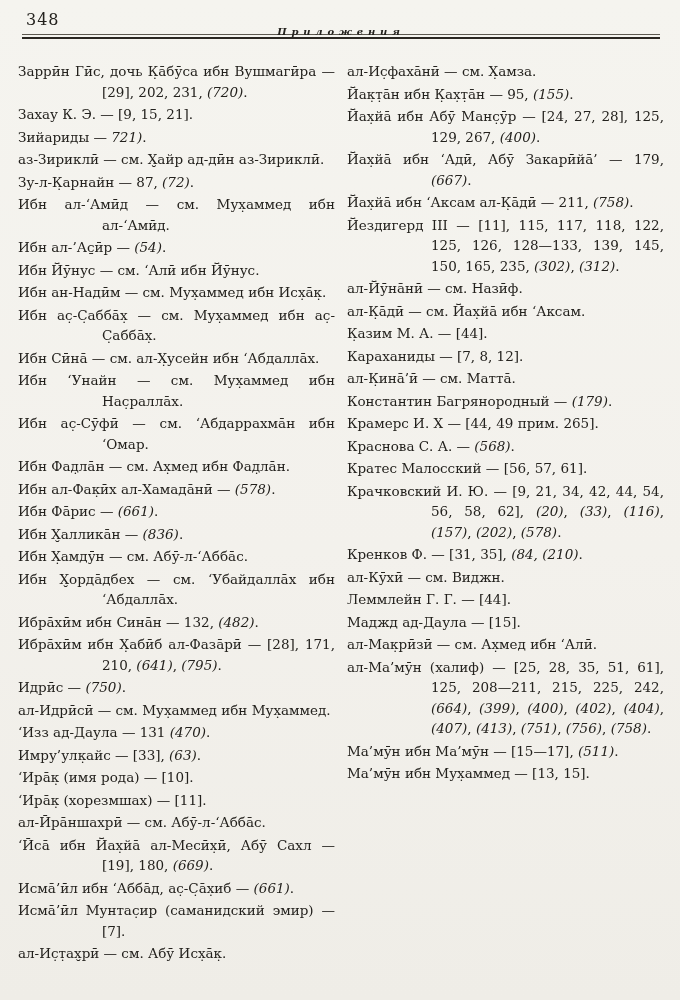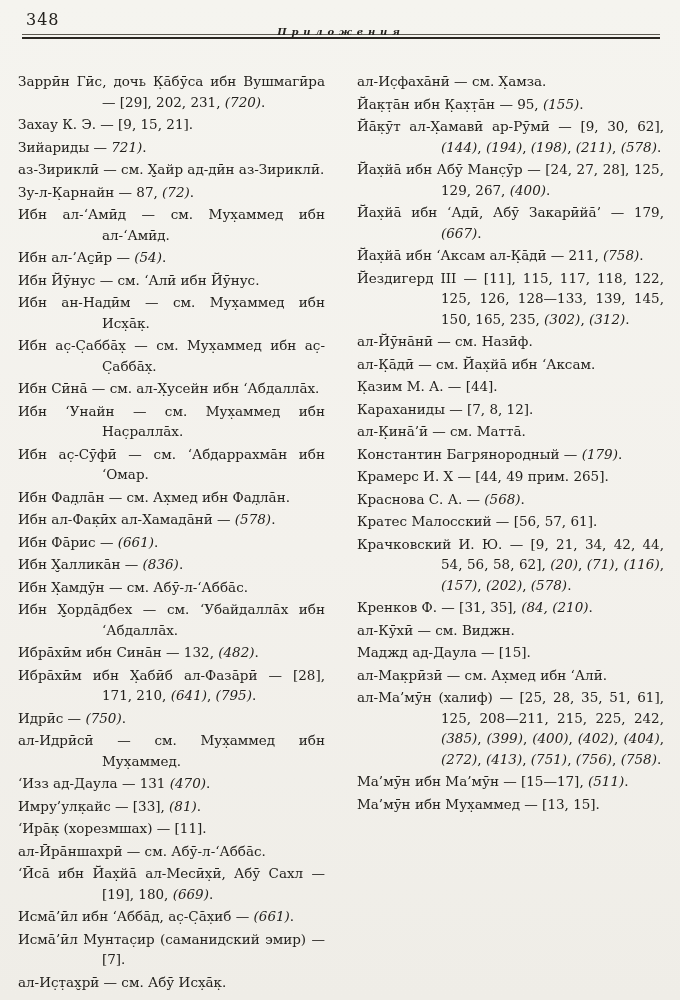--- a/index.html
+++ b/index.html
@@ -21,21 +21,21 @@
     color:#24221e;
   }
   .head-title{
     position:absolute;left:0;right:0;top:18px;text-align:center;
     font-style:italic;font-size:10px;letter-spacing:0.48em;
     color:#24221e;
     font-weight:bold;
   }
   .rule-thin{margin:0 4px;border-top:1px solid #5d5950;}
   .rule-thick{margin:2px 4px 0 4px;border-top:2.5px solid #2a2722;}
-  .columns{display:flex;gap:32px;margin-top:32px;}
+  .columns{display:flex;gap:12px;margin-top:22px;}
   .col{flex:1;min-width:0;}
   .entry{
     margin:0 0 2px 0;
     font-size:13.5px;line-height:20.5px;
     text-align:justify;
     padding-left:84px;text-indent:-84px;
     overflow-wrap:break-word;
     color:#23211d;
   }
   .entry i{font-style:italic;}
@@ -70,48 +70,49 @@
         <p class="entry">Ибн ал-Фак̣ӣх ал-Хамада̄нӣ — <i>(578)</i>.</p>
         <p class="entry">Ибн Фа̄рис — <i>(661)</i>.</p>
         <p class="entry">Ибн Х̮аллика̄н — <i>(836)</i>.</p>
         <p class="entry">Ибн Х̣амдӯн — см. Абӯ-л-‘Абба̄с.</p>
         <p class="entry">Ибн Х̮орда̄дбех — см. ‘Убайдалла̄х ибн ‘Абдалла̄х.</p>
         <p class="entry">Ибра̄хӣм ибн Сина̄н — 132, <i>(482)</i>.</p>
         <p class="entry">Ибра̄хӣм ибн Х̣абӣб ал-Фаза̄рӣ — [28], 171, 210, <i>(641)</i>, <i>(795)</i>.</p>
         <p class="entry">Идрӣс — <i>(750)</i>.</p>
         <p class="entry">ал-Идрӣсӣ — см. Мух̣аммед ибн Мух̣аммед.</p>
         <p class="entry">‘Изз ад-Даула — 131 <i>(470)</i>.</p>
-        <p class="entry">Имру’улк̣айс — [33], <i>(81)</i>.</p>
+        <p class="entry">Имру’улк̣айс — [33], <i>(63)</i>.</p>
+        <p class="entry">‘Ира̄к̣ (имя рода) — [10].</p>
         <p class="entry">‘Ира̄к̣ (хорезмшах) — [11].</p>
         <p class="entry">ал-Ӣра̄ншахрӣ — см. Абӯ-л-‘Абба̄с.</p>
         <p class="entry">‘Ӣса̄ ибн Йах̣йа̄ ал-Месӣх̣ӣ, Абӯ Сахл — [19], 180, <i>(669)</i>.</p>
         <p class="entry">Исма̄’ӣл ибн ‘Абба̄д, ас̣-С̣а̄х̣иб — <i>(661)</i>.</p>
         <p class="entry">Исма̄’ӣл Мунтас̣ир (саманидский эмир) — [7].</p>
         <p class="entry">ал-Ис̣т̣ах̮рӣ — см. Абӯ Исх̣а̄к̣.</p>
       </div>
     <div class="col">
         <p class="entry">ал-Ис̣фаха̄нӣ — см. Х̣амза.</p>
         <p class="entry">Йак̣т̣а̄н ибн К̣ах̣т̣а̄н — 95, <i>(155)</i>.</p>
-        <p class="entry">Йа̄к̣ӯт ал-Х̣амавӣ ар-Рӯмӣ — [9, 30, 62], <i>(144)</i>, <i>(194)</i>, <i>(198)</i>, <i>(211)</i>, <i>(578)</i>.</p>
         <p class="entry">Йах̣йа̄ ибн Абӯ Манс̣ӯр — [24, 27, 28], 125, 129, 267, <i>(400)</i>.</p>
         <p class="entry">Йах̣йа̄ ибн ‘Адӣ, Абӯ Закарӣйа̄’ — 179, <i>(667)</i>.</p>
         <p class="entry">Йах̣йа̄ ибн ‘Аксам ал-К̣а̄дӣ — 211, <i>(758)</i>.</p>
         <p class="entry">Йездигерд III — [11], 115, 117, 118, 122, 125, 126, 128—133, 139, 145, 150, 165, 235, <i>(302)</i>, <i>(312)</i>.</p>
         <p class="entry">ал-Йӯна̄нӣ — см. Назӣф.</p>
         <p class="entry">ал-К̣а̄дӣ — см. Йах̣йа̄ ибн ‘Аксам.</p>
         <p class="entry">К̣азим М. А. — [44].</p>
         <p class="entry">Караханиды — [7, 8, 12].</p>
         <p class="entry">ал-К̣ина̄’ӣ — см. Матта̄.</p>
         <p class="entry">Константин Багрянородный — <i>(179)</i>.</p>
         <p class="entry">Крамерс И. Х — [44, 49 прим. 265].</p>
         <p class="entry">Краснова С. А. — <i>(568)</i>.</p>
         <p class="entry">Кратес Малосский — [56, 57, 61].</p>
-        <p class="entry">Крачковский И. Ю. — [9, 21, 34, 42, 44, 54, 56, 58, 62], <i>(20)</i>, <i>(71)</i>, <i>(116)</i>, <i>(157)</i>, <i>(202)</i>, <i>(578)</i>.</p>
+        <p class="entry">Крачковский И. Ю. — [9, 21, 34, 42, 44, 54, 56, 58, 62], <i>(20)</i>, <i>(33)</i>, <i>(116)</i>, <i>(157)</i>, <i>(202)</i>, <i>(578)</i>.</p>
         <p class="entry">Кренков Ф. — [31, 35], <i>(84, (210)</i>.</p>
         <p class="entry">ал-Кӯхӣ — см. Виджн.</p>
+        <p class="entry">Леммлейн Г. Г. — [44].</p>
         <p class="entry">Маджд ад-Даула — [15].</p>
         <p class="entry">ал-Мак̣рӣзӣ — см. Ах̣мед ибн ‘Алӣ.</p>
-        <p class="entry">ал-Ма’мӯн (халиф) — [25, 28, 35, 51, 61], 125, 208—211, 215, 225, 242, <i>(385)</i>, <i>(399)</i>, <i>(400)</i>, <i>(402)</i>, <i>(404)</i>, <i>(272)</i>, <i>(413)</i>, <i>(751)</i>, <i>(756)</i>, <i>(758)</i>.</p>
+        <p class="entry">ал-Ма’мӯн (халиф) — [25, 28, 35, 51, 61], 125, 208—211, 215, 225, 242, <i>(664)</i>, <i>(399)</i>, <i>(400)</i>, <i>(402)</i>, <i>(404)</i>, <i>(407)</i>, <i>(413)</i>, <i>(751)</i>, <i>(756)</i>, <i>(758)</i>.</p>
         <p class="entry">Ма’мӯн ибн Ма’мӯн — [15—17], <i>(511)</i>.</p>
         <p class="entry">Ма’мӯн ибн Мух̣аммед — [13, 15].</p>
       </div>
   </div>
 </div>
 
 </body></html>

